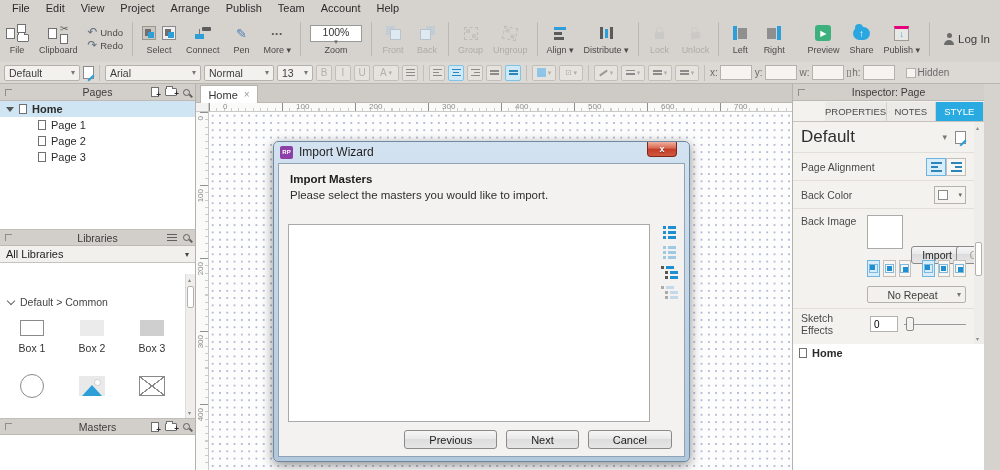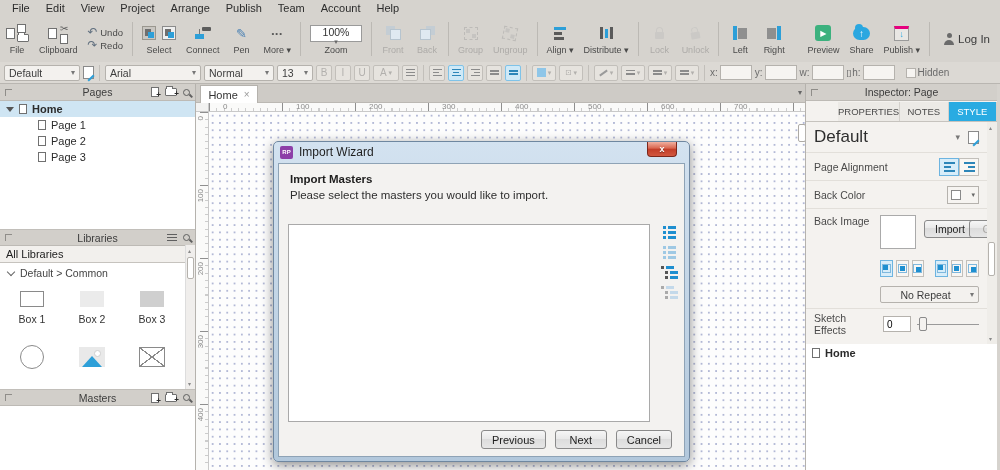--- a/index.html
+++ b/index.html
@@ -103,21 +103,21 @@
   .collapse-ic { width:7px; height:7px; border-left:1.5px solid #8f8d89; border-top:1.5px solid #8f8d89; }
   .search-ic { width:7px; height:7px; border:1.5px solid #5f5f5f; border-radius:50%; position:relative; }
   .search-ic::after { content:""; position:absolute; left:5px; top:5px; width:4px; height:1.5px; background:#5f5f5f; transform:rotate(45deg); }
   .addpg { position:relative; } .addpg::after { content:"+"; position:absolute; right:-3px; bottom:-3px; font-size:8px; color:#2d2d2d; font-weight:bold; }
   .tree { background:#fff; }
   .trow { height:16px; display:flex; align-items:center; gap:5px; font-size:11px; color:#2b2b2b; padding-left:38px; }
   .trow.root { padding-left:6px; background:#cfe5f3; font-weight:bold; }
   .tri { width:0; height:0; border-left:4px solid transparent; border-right:4px solid transparent; border-top:5px solid #555; }
   #lib-dd { height:17px; margin:0; border-bottom:1px solid #c6c3be; background:#f2f0ed; display:flex; align-items:center;
     justify-content:space-between; padding:0 6px; font-size:11px; color:#222; }
-  #lib-sec { height:20px; display:flex; align-items:center; gap:6px; padding:0 8px; font-size:10.5px; color:#444; }
+  #lib-sec { height:20px; display:flex; align-items:center; gap:6px; padding:0 8px; font-size:10.5px; color:#444;margin-top:29px; }
   .chev { width:6px; height:6px; border-right:1.5px solid #666; border-bottom:1.5px solid #666; transform:rotate(45deg); margin-top:-3px; }
   #wgrid { position:relative; height:106px; }
   .wcell { position:absolute; width:56px; text-align:center; font-size:10.5px; color:#333; }
   .wicon { margin:0 auto 6px; }
   .box1 { width:24px; height:16px; border:1px solid #8a8a8a; background:#fff; }
   .box2 { width:24px; height:16px; background:#ebebeb; }
   .box3 { width:24px; height:16px; background:#cfcfcf; }
   .circ { width:24px; height:24px; border:1px solid #8a8a8a; border-radius:50%; background:#fff; }
   .imgw { width:26px; height:20px; background:#e9e9e9; position:relative; overflow:hidden; }
   .imgw::before { content:""; position:absolute; left:3px; bottom:0; width:0; height:0;
@@ -172,26 +172,26 @@
   #dlg-tools { position:absolute; right:7px; top:62px; width:16px; display:flex; flex-direction:column; gap:7px; align-items:center; }
   .ti { display:flex; flex-direction:column; gap:2px; }
   .ti .r { display:flex; gap:2px; align-items:center; }
   .ti .sq { width:3px; height:3px; } .ti .br { width:8px; height:3px; }
   .ti.blue .sq, .ti.blue .br { background:#1e8fd0; }
   .ti.lite .sq, .ti.lite .br { background:#9fc9e4; }
   .ti.mix .sq { background:#555; } .ti.mix .br { background:#1e8fd0; }
   .ti.pale .sq { background:#aaa; } .ti.pale .br { background:#c3d9ea; }
   .ti.step .r:nth-child(2), .ti.step .r:nth-child(3) { margin-left:4px; }
   #dlg-btns { position:absolute; right:12px; bottom:7px; display:flex; gap:9px; }
-  .wbtn { min-width:52px; height:19px; padding:0 10px; font-size:11px; color:#1e1e1e;
+  .wbtn { min-width:52px; height:19px; padding:0 24px; font-size:11px; color:#1e1e1e;
     background:linear-gradient(#f6f6f6,#e9e9e9 45%,#dcdcdc 46%,#e6e6e6); border:1px solid #8a8a8a; border-radius:3px;
-    display:flex; align-items:center; justify-content:center; }
+    display:flex; align-items:center; justify-content:center;margin-top:26px; }
 
   
-  #inspector { position:absolute; right:3px; top:84px; width:192px; bottom:0; background:#f4f2ef; border-left:1px solid #b5b2ad; }
+  #inspector { position:absolute; right:16px; top:84px; width:192px; bottom:0; background:#f4f2ef; border-left:1px solid #b5b2ad; }
   #insp-tabs { position:absolute; left:0; right:0; top:18px; height:20px; display:flex; border-bottom:1px solid #c6c3be;padding-left:32px; }
   .itab { flex:1; display:flex; align-items:center; justify-content:center; font-size:9.5px; color:#4a4a4a;
     background:#eceae6; border-right:1px solid #d4d1cc; }
   .itab.active { background:#29abe2; color:#fff; }
   #insp-body { position:absolute; left:0; right:10px; top:38px; height:222px; overflow:hidden; }
   .irow { position:relative; border-bottom:1px solid #e2dfda; padding:0 8px; display:flex; align-items:center; }
   .ilabel { font-size:10.5px; color:#4a4a4a; }
   #row-default { height:31px; justify-content:space-between; }
   #style-name { font-size:17px; color:#2e2e2e; }
   #row-default .right { display:flex; gap:8px; align-items:center; }

